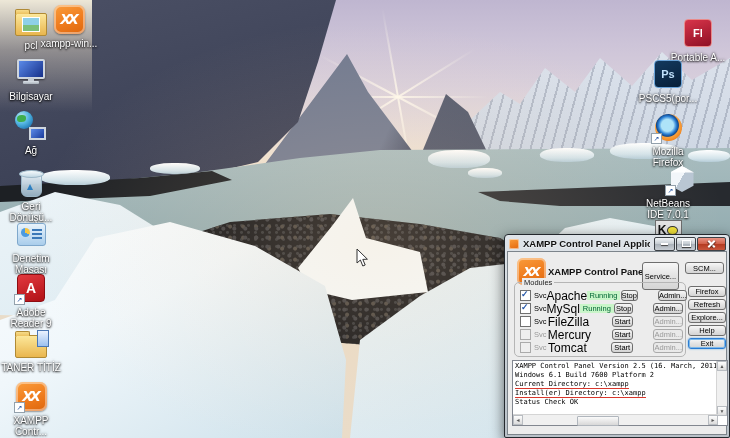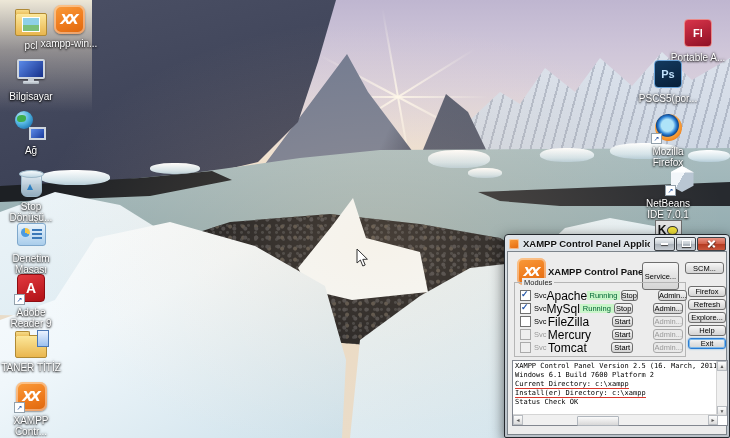--- a/index.html
+++ b/index.html
@@ -131,21 +131,21 @@
     background:linear-gradient(160deg,#fa9d3c,#ef7c1e 55%,#dd660d);box-shadow:inset 0 0 0 2px rgba(255,255,255,.4);
     display:flex;align-items:center;justify-content:center;color:#fff;font:italic 900 13px/1 "DejaVu Sans",sans-serif;letter-spacing:-3px;padding-right:2px;}
   .panel-title{position:absolute;left:40px;width:94px;top:14px;text-align:center;font-size:9.5px;font-weight:bold;color:#111;white-space:nowrap;}
   .btn{background:linear-gradient(180deg,#f7f7f7,#e5e5e5 45%,#d4d4d4);border:1px solid #6e6e6e;border-radius:3px;
     font-family:"Liberation Sans",sans-serif;font-size:7.5px;color:#000;display:flex;align-items:center;justify-content:center;padding:0;}
   .btn.dis{color:#9a9a9a;border-color:#aaa;background:#e9e9e9;}
   .btn.focused{border-color:#2b7cd3;box-shadow:0 0 0 1px #7db8e8 inset,0 0 2px #5aa7e0;}
   .b-service{position:absolute;left:134px;top:10px;width:37px;height:28px;}
   .b-scm{position:absolute;left:177px;top:10px;width:39px;height:12px;}
 
-  .grpbox{position:absolute;left:6px;top:30px;width:170px;height:73px;border:1px solid #b5b5b5;border-radius:0;}
+  .grpbox{position:absolute;left:6px;top:30px;width:170px;height:73px;border:1px solid #b5b5b5;border-radius:5px;}
   .grpbox-lbl{position:absolute;left:7px;top:-5px;background:#ececec;padding:0 2px;font-size:7.5px;color:#222;}
   .mrow{position:absolute;left:3px;right:2px;height:13px;display:flex;align-items:center;}
   .chk{width:9px;height:9px;background:#fff;border:1px solid #707070;margin:0 3px 0 2px;position:relative;flex:0 0 auto;}
   .chk.checked::before{content:"\2713";position:absolute;left:0;top:-2px;font-size:9px;color:#2456a8;font-weight:bold;}
   .chk.dis{background:#eee;border-color:#aaa;}
   .svc{width:20px;font-size:7.5px;color:#000;}
   .svc.dis{color:#9a9a9a;}
   .mname{width:40px;text-align:left;font-size:12px;color:#000;}
   .mstat{width:33px;text-align:right;font-size:7.5px;}
   .mstat .run{background:#c9f5c9;padding:0 3px;color:#063;}
@@ -233,21 +233,21 @@
         <div class="mini-mon">
           <div class="scr"></div>
         </div>
       </div>
     <div class="lbl">Ağ</div>
   </div>
   <div class="dicon" style="left:0px;top:165px;">
     <div class="art">
         <div class="bin"></div>
       </div>
-    <div class="lbl">Stop Dönüşü...</div>
+    <div class="lbl">Geri Dönüşü...</div>
   </div>
   <div class="dicon" style="left:0px;top:217px;">
     <div class="art">
         <div class="cpanel"></div>
       </div>
     <div class="lbl">Denetim Masası</div>
   </div>
   <div class="dicon" style="left:0px;top:271px;">
     <div class="art">
         <div class="sq adobe-art">A</div>

